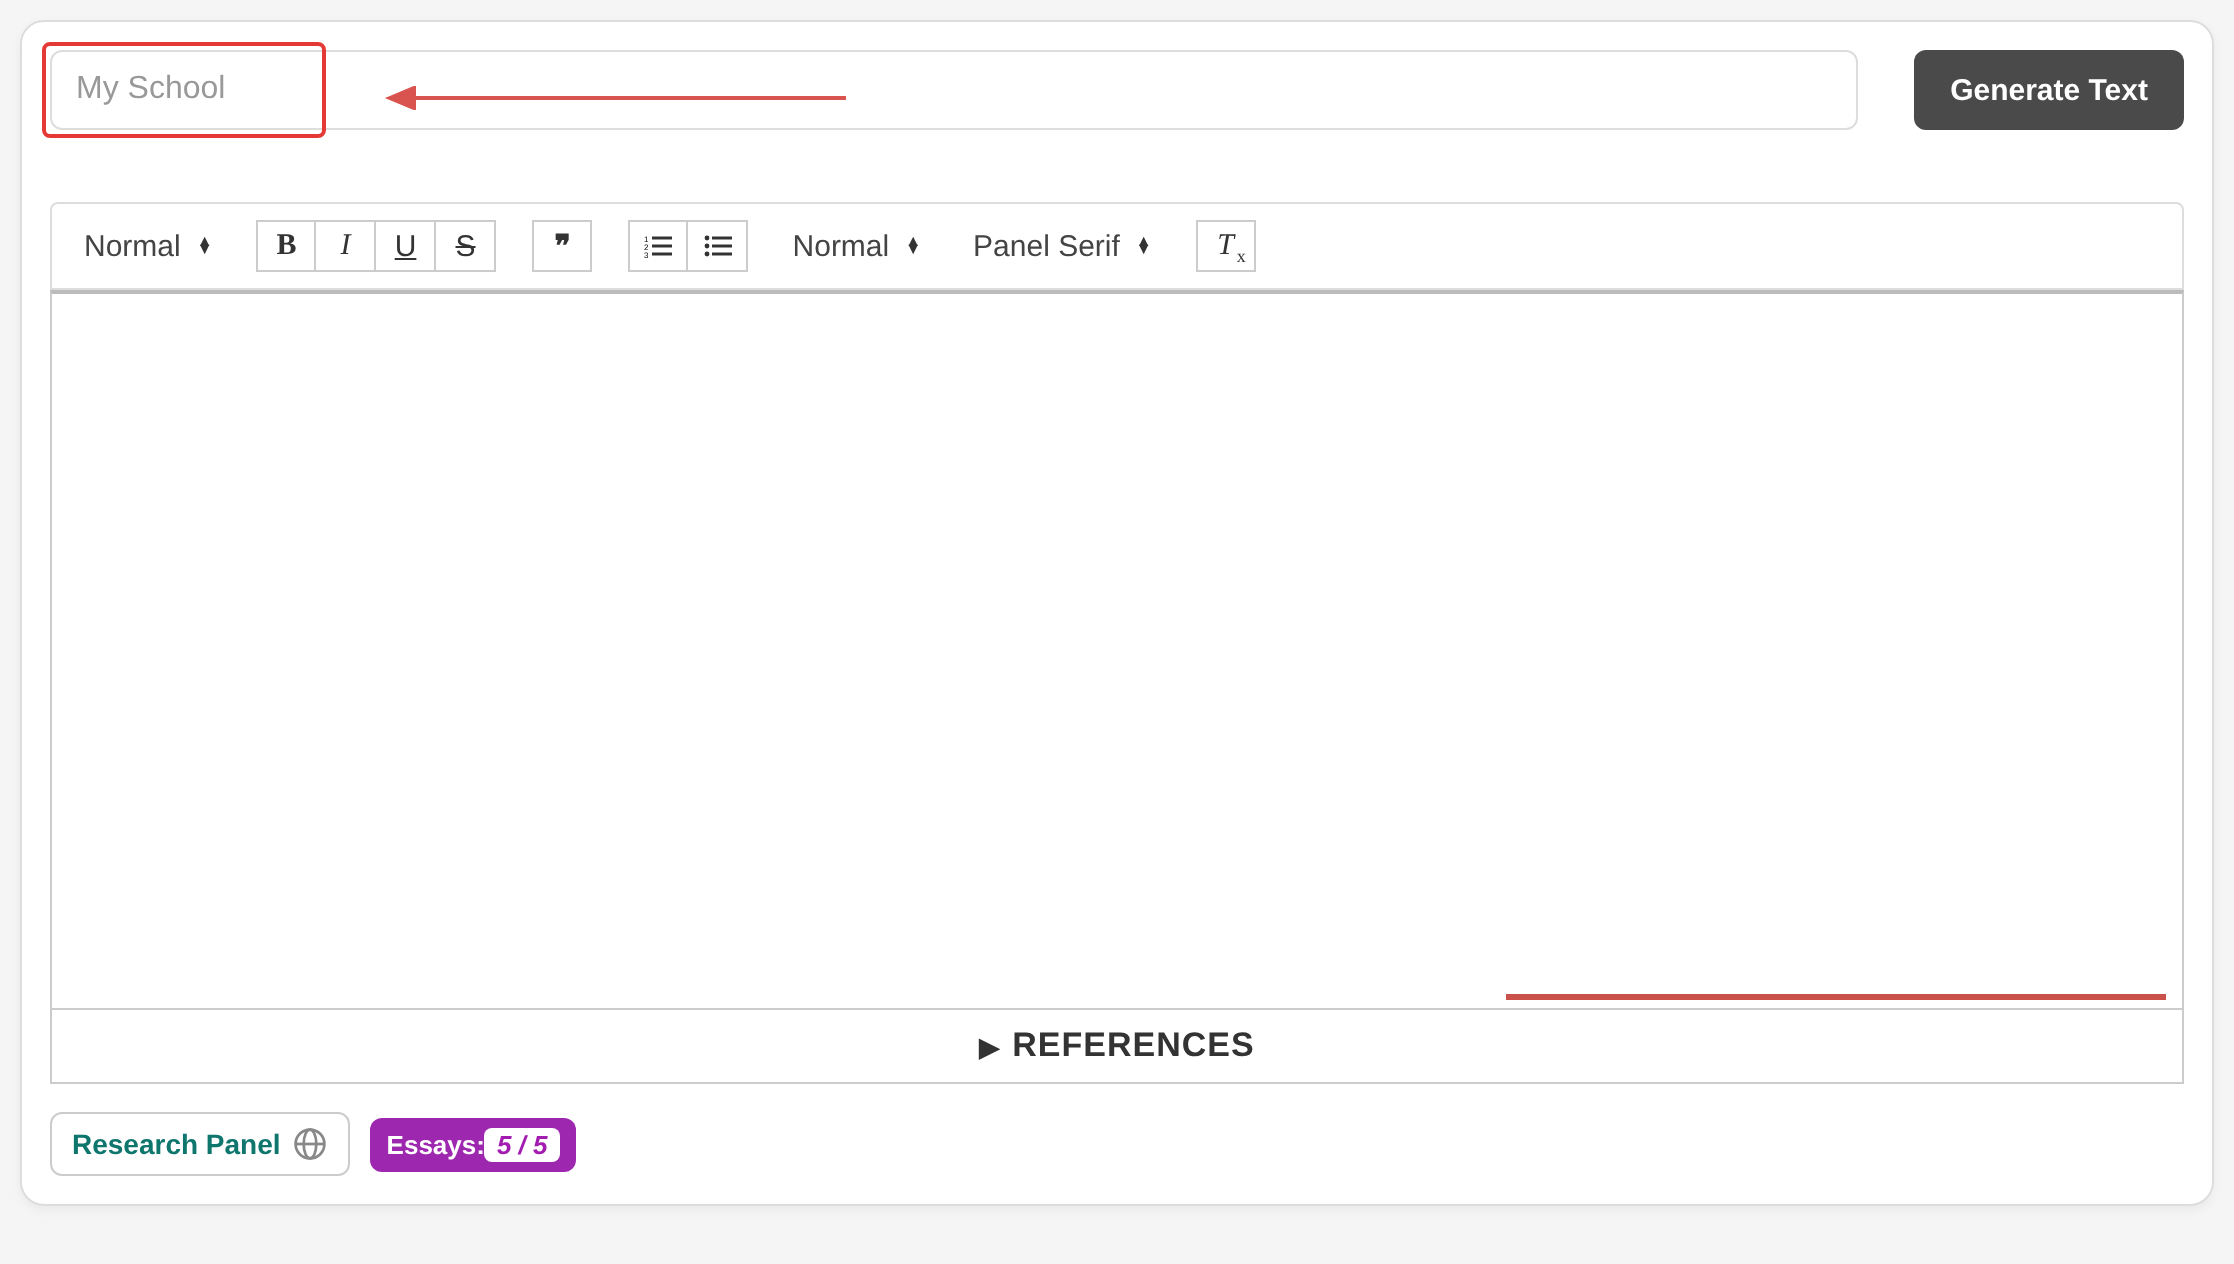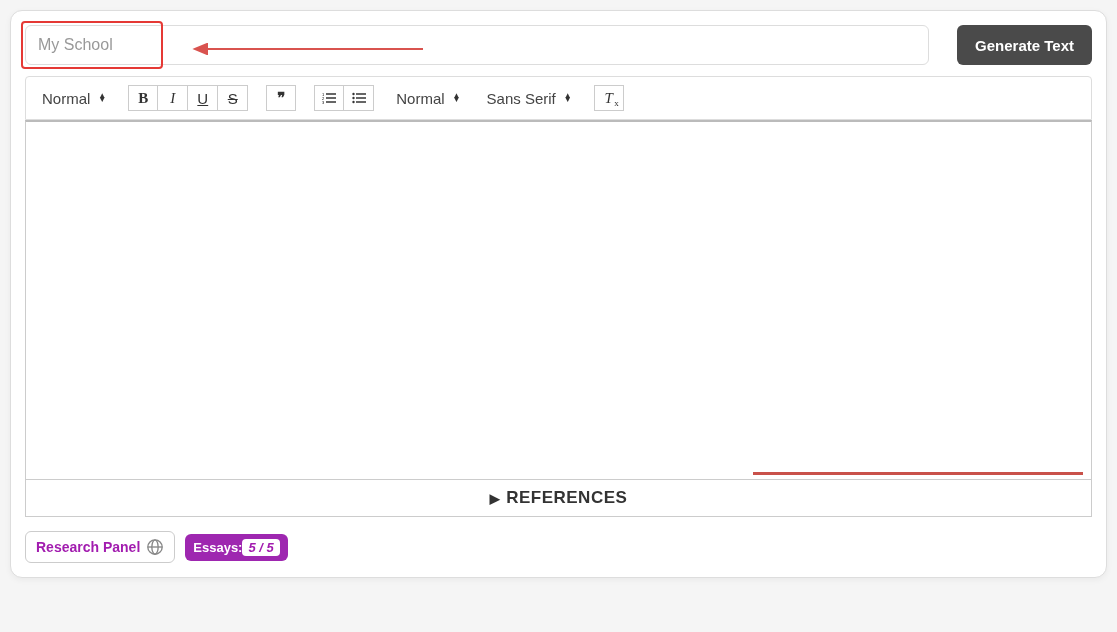--- a/index.html
+++ b/index.html
@@ -11,21 +11,21 @@
 .topic-wrap { position: relative; flex: 1; }
 .topic-input { width: 100%; height: 40px; border: 1px solid #ddd; border-radius: 6px; padding: 0 12px; font-size: 16px; color: #999; background: #fff; }
 .topic-input::placeholder { color: #aaa; }
 .highlight-box { position: absolute; top: -4px; left: -4px; width: 142px; height: 48px; border: 2px solid #e53935; border-radius: 4px; pointer-events: none; }
 .arrow { position: absolute; top: 18px; left: 160px; width: 240px; height: 12px; pointer-events: none; }
 .arrow line, .arrow path { stroke: #d9534f; stroke-width: 2; }
 .arrow path { fill: #d9534f; }
 .btn-generate { background: #4a4a4a; color: #fff; border: none; border-radius: 6px; padding: 0 18px; height: 40px; font-size: 15px; font-weight: bold; cursor: pointer; margin-left: 18px; }
 
 
-.toolbar { display: flex; align-items: center; gap: 18px; border: 1px solid #ddd; border-top-left-radius: 4px; border-top-right-radius: 4px; padding: 8px 12px; margin-top: 11px; background: #fff; }
+.toolbar { display: flex; align-items: center; gap: 18px; border: 1px solid #ddd; border-top-left-radius: 4px; border-top-right-radius: 4px; padding: 8px 12px; margin-top: 36px; background: #fff; }
 .tb-select { display: flex; align-items: center; gap: 8px; cursor: pointer; font-size: 15px; color: #444; padding: 2px 4px; }
 .sort-caret { display: inline-flex; flex-direction: column; line-height: 4px; font-size: 8px; color: #333; }
 .tb-group { display: flex; }
 .tb-btn { width: 30px; height: 26px; border: 1px solid #ccc; background: #fff; display: flex; align-items: center; justify-content: center; cursor: pointer; font-size: 15px; }
 .tb-group .tb-btn + .tb-btn { border-left: none; }
 .bold { font-weight: bold; font-family: Georgia, serif; }
 .italic { font-style: italic; font-family: Georgia, serif; }
 .underline { text-decoration: underline; }
 .strike { text-decoration: line-through; }
 .quote { font-family: Georgia, serif; font-weight: bold; }
@@ -34,21 +34,21 @@
 .clearfmt sub { font-size: 9px; font-style: normal; position: absolute; bottom: 2px; right: 4px; }
 
 
 .editor { border: 1px solid #ccc; border-top: 2px solid #bbb; height: 360px; background: #fff; position: relative; }
 .red-underline { position: absolute; bottom: 4px; right: 8px; width: 330px; height: 3px; background: #c9514a; }
 .references { border: 1px solid #ccc; border-top: none; text-align: center; padding: 8px 0; font-size: 17px; font-weight: bold; letter-spacing: 0.5px; cursor: pointer; }
 .references .tri { display: inline-block; margin-right: 6px; font-size: 13px; }
 
 
 .bottom-row { display: flex; align-items: center; gap: 10px; margin-top: 14px; }
-.research-btn { display: flex; align-items: center; gap: 6px; border: 1px solid #ccc; border-radius: 6px; background: #fff; padding: 6px 10px; font-size: 14px; font-weight: bold; color: #a21caf; cursor: pointer; }
+.research-btn { display: flex; align-items: center; gap: 6px; border: 1px solid #ccc; border-radius: 6px; background: #fff; padding: 6px 10px; font-size: 14px; font-weight: bold; color: #0f766e; cursor: pointer; }
 .globe { width: 18px; height: 18px; }
 .essays-badge { background: #9e27b0; color: #fff; border-radius: 6px; padding: 5px 8px; font-size: 13px; font-weight: bold; display: flex; align-items: center; gap: 0; }
 .essays-count { background: #fff; color: #a21caf; border-radius: 4px; padding: 1px 6px; font-weight: bold; font-style: italic; }
 </style>
 </head>
 <body>
 
 <div class="container">
 
   <div class="top-row">
@@ -103,21 +103,21 @@
       </div>
     </div>
     <div class="tb-select">
       <span>Normal</span>
       <span class="sort-caret">
           <span>▲</span>
           <span>▼</span>
         </span>
     </div>
     <div class="tb-select">
-      <span>Sans Serif</span>
+      <span>Panel Serif</span>
       <span class="sort-caret">
           <span>▲</span>
           <span>▼</span>
         </span>
     </div>
     <div class="tb-group">
       <div class="tb-btn clearfmt">T<sub>x</sub></div>
     </div>
   </div>
 

